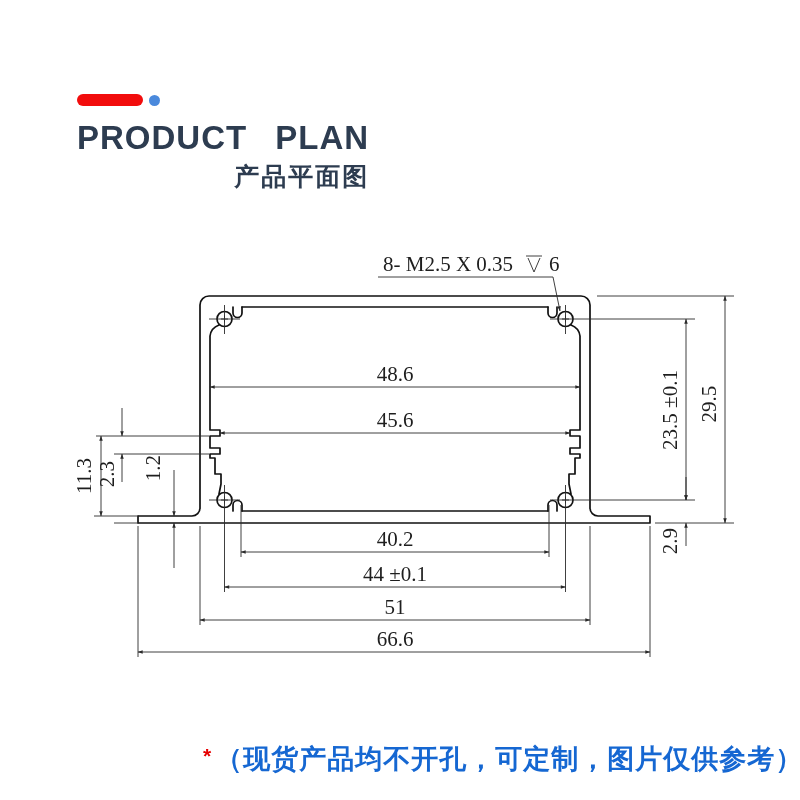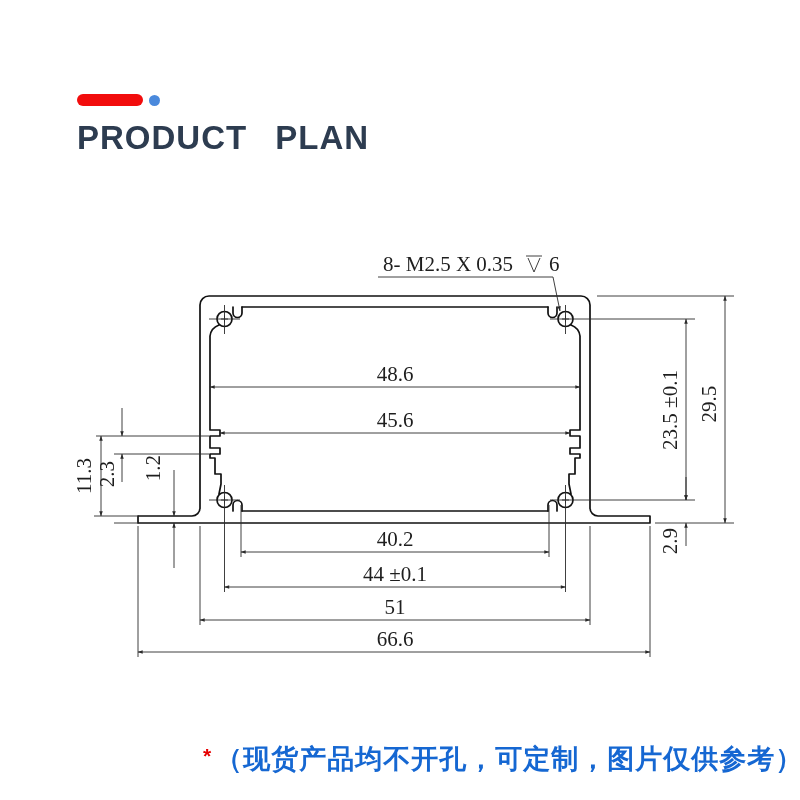--- a/index.html
+++ b/index.html
@@ -24,20 +24,21 @@
 <body>
 
 <div class="page">
 
   <div class="header">
     <div class="accent-row">
       <div class="accent-bar"></div>
       <div class="accent-dot"></div>
     </div>
     <h1 class="page-title">PRODUCT PLAN</h1>
+    <h2 class="page-subtitle">产品平面图</h2>
   </div>
 
   <svg class="drawing-svg" width="800" height="800" viewBox="0 0 800 800">
     <defs>
       <marker id="arr" viewBox="0 0 10 10" refX="9.4" refY="5" markerWidth="13" markerHeight="5" orient="auto-start-reverse" markerUnits="userSpaceOnUse">
         <path d="M0,1.5 L10,5 L0,8.5 Z" fill="#2a2a2a"></path>
       </marker>
     </defs>
 
     <g>

